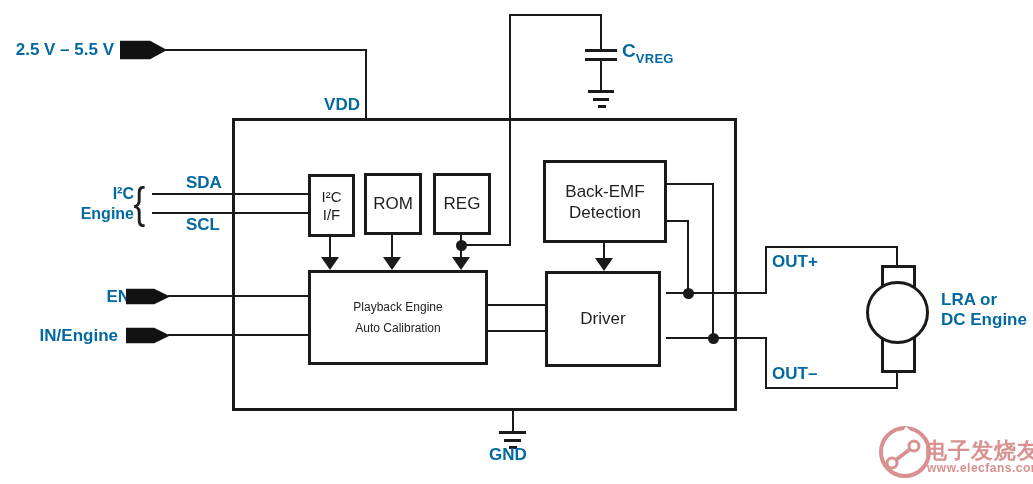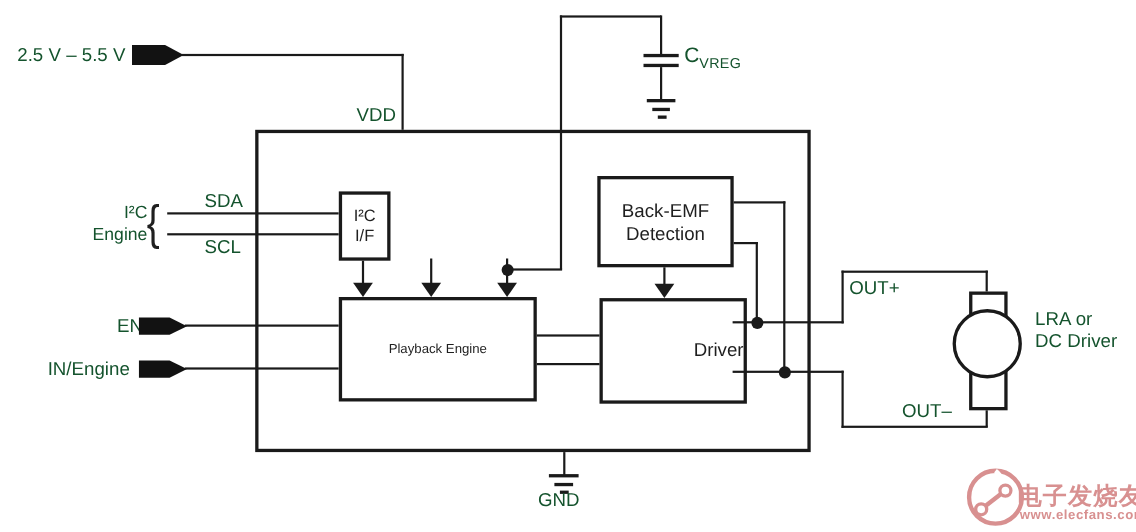--- a/index.html
+++ b/index.html
@@ -1,19 +1,19 @@
 <!DOCTYPE html>
 <html><head>
 <meta charset="utf-8">
 <style>
   html,body{margin:0;padding:0;background:#fff;}
   .stage{position:relative;width:1033px;height:484px;background:#fff;overflow:hidden;
          font-family:"Liberation Sans",sans-serif;color:#1f1f1f;}
   .w{position:absolute;background:#1a1a1a;}
-  .lbl{position:absolute;white-space:nowrap;font-size:17px;color:#14532d;}
+  .lbl{position:absolute;white-space:nowrap;font-size:17px;color:#0369a1;font-weight:bold;}
   .right{text-align:right;}
   .blk{position:absolute;box-sizing:border-box;border:3px solid #1a1a1a;background:#fff;
        display:flex;flex-direction:column;align-items:center;justify-content:center;
        text-align:center;color:#1f1f1f;}
   .dot{position:absolute;width:11px;height:11px;border-radius:50%;background:#1a1a1a;}
   .arr{position:absolute;width:0;height:0;border-left:9px solid transparent;
        border-right:9px solid transparent;border-top:13px solid #1a1a1a;}
   .pin{position:absolute;background:#121212;
        clip-path:polygon(0 4%,64% 4%,100% 50%,64% 96%,0 96%);}
   .brace{position:absolute;font-size:44px;font-weight:400;line-height:46px;color:#1f1f1f;
@@ -64,32 +64,39 @@
   <div class="w" style="left:168px;top:295px;width:140px;height:2px;"></div>
   <div class="lbl right" style="left:18px;top:326px;width:100px;">IN/Engine</div>
   <div class="pin" style="left:126px;top:327px;width:44px;height:17px;"></div>
   <div class="w" style="left:168px;top:334px;width:140px;height:2px;"></div>
 
   <div class="blk" style="left:308px;top:174px;width:47px;height:63px;font-size:15px;line-height:18px;">
       <span>I²C</span>
       <span>I/F</span>
     </div>
 
+  <div class="blk" style="left:364px;top:173px;width:58px;height:62px;font-size:17px;">
+      <span>ROM</span>
+    </div>
 
+  <div class="blk" style="left:433px;top:173px;width:58px;height:62px;font-size:17px;">
+      <span>REG</span>
+    </div>
 
   <div class="blk" style="left:543px;top:160px;width:124px;height:83px;font-size:17px;line-height:21px;">
       <span>Back-EMF</span>
       <span>Detection</span>
     </div>
 
   <div class="blk" style="left:308px;top:270px;width:180px;height:95px;font-size:12px;line-height:21px;">
       <span>Playback Engine</span>
+      <span>Auto Calibration</span>
     </div>
 
-  <div class="blk" style="left:545px;top:271px;width:134px;height:96px;font-size:17px;align-items:flex-end;">
+  <div class="blk" style="left:545px;top:271px;width:116px;height:96px;font-size:17px;">
       <span>Driver</span>
     </div>
 
   <div class="w" style="left:329px;top:237px;width:2px;height:22px;"></div>
   <div class="arr" style="left:321px;top:257px;"></div>
   <div class="w" style="left:391px;top:235px;width:2px;height:24px;"></div>
   <div class="arr" style="left:383px;top:257px;"></div>
   <div class="w" style="left:460px;top:235px;width:2px;height:24px;"></div>
   <div class="arr" style="left:452px;top:257px;"></div>
   <div class="dot" style="left:456px;top:240px;"></div>
@@ -109,26 +116,26 @@
   <div class="w" style="left:666px;top:292px;width:101px;height:2px;"></div>
   <div class="w" style="left:765px;top:246px;width:2px;height:48px;"></div>
   <div class="w" style="left:765px;top:246px;width:133px;height:2px;"></div>
   <div class="w" style="left:896px;top:246px;width:2px;height:21px;"></div>
   <div class="lbl" style="left:772px;top:252px;">OUT+</div>
 
   <div class="w" style="left:666px;top:337px;width:101px;height:2px;"></div>
   <div class="w" style="left:765px;top:337px;width:2px;height:52px;"></div>
   <div class="w" style="left:765px;top:387px;width:133px;height:2px;"></div>
   <div class="w" style="left:896px;top:372px;width:2px;height:16px;"></div>
-  <div class="lbl" style="left:772px;top:364px;margin-left:48px;">OUT–</div>
+  <div class="lbl" style="left:772px;top:364px;">OUT–</div>
 
   <div class="blk" style="left:881px;top:265px;width:35px;height:108px;"></div>
   <div class="blk" style="left:866px;top:281px;width:63px;height:63px;border-radius:50%;"></div>
-  <div class="lbl" style="left:941px;top:280px;line-height:20px;white-space:nowrap;"><span>LRA or</span><br>
-    <span>DC Driver</span></div>
+  <div class="lbl" style="left:941px;top:290px;line-height:20px;white-space:nowrap;"><span>LRA or</span><br>
+    <span>DC Engine</span></div>
 
   <div class="w" style="left:512px;top:411px;width:2px;height:21px;"></div>
   <div class="w" style="left:499px;top:431px;width:27px;height:3px;"></div>
   <div class="w" style="left:504px;top:439px;width:17px;height:3px;"></div>
   <div class="w" style="left:509px;top:446px;width:8px;height:3px;"></div>
   <div class="lbl" style="left:489px;top:445px;">GND</div>
 
   <svg style="position:absolute;left:876px;top:422px;" width="58" height="58" viewBox="0 0 58 58">
     <circle cx="29" cy="30" r="24" fill="none" stroke="#d89090" stroke-width="4"></circle>
     <path d="M29 6 C 34 10, 36 14, 33 20" fill="none" stroke="#ffffff" stroke-width="4"></path>

